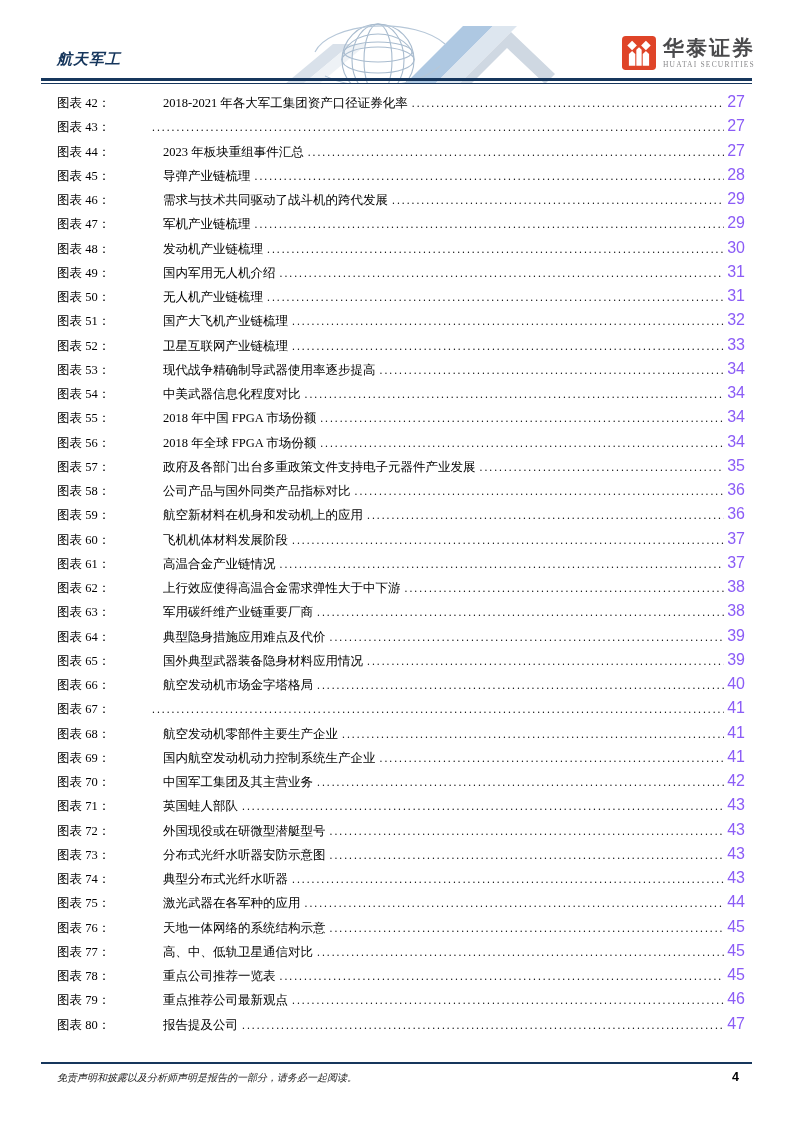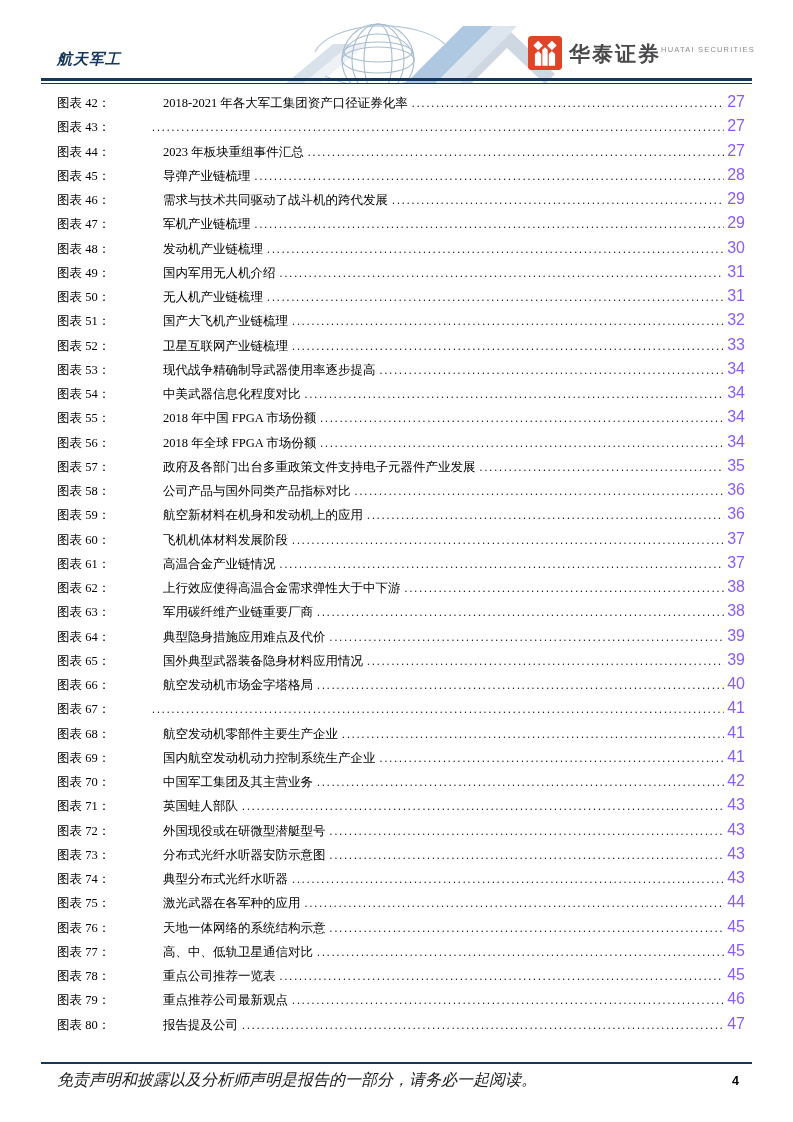--- a/index.html
+++ b/index.html
@@ -14,27 +14,27 @@
   .category {
     position:absolute; left:57px; top:50px;
     font-size:15px; font-weight:bold; font-style:italic;
     color:#16365c; letter-spacing:1px;
   }
   .watermark { position:absolute; left:255px; top:22px; }
   .brand {
     position:absolute; right:38px; top:36px;
     display:flex; align-items:center; gap:7px;
   }
-  .brand-text { display:flex; line-height:1; }
+  .brand-text { display:flex; flex-direction:column; line-height:1; }
   .brand-cn {
     font-family:"Liberation Sans", sans-serif;
     font-size:21px; font-weight:bold; color:#4a4a4c; letter-spacing:2px;
   }
   .brand-en {
-    font-family:Liberation Sans, sans-serif;
+    font-family:Liberation Serif, serif;
     font-size:7.5px; color:#8b8b8d; letter-spacing:1.2px; margin-top:3px;
   }
   .header-rule {
     position:absolute; top:78px; left:41px; right:41px;
     height:2px;
     border-top:3px solid #16365c;
     border-bottom:1px solid #16365c;
   }
   
   .toc { position:absolute; top:93px; left:57px; right:48px; }
@@ -55,21 +55,21 @@
   }
   
   .footer-rule {
     position:absolute; top:1062px; left:41px; right:41px;
     border-top:2px solid #16365c;
   }
   .footer-row {
     position:absolute; top:1070px; left:57px; right:54px;
     display:flex; justify-content:space-between; align-items:baseline;
   }
-  .disclaimer { font-size:16px; font-style:italic; color:#1a1a1a; }
+  .disclaimer { font-size:10px; font-style:italic; color:#1a1a1a; }
   .page-num { font-family:"Liberation Sans", sans-serif; font-size:12.5px; font-weight:bold; color:#000; }
 </style>
 </head>
 <body>
 
 <div class="page">
 
   <div class="category">航天军工</div>
 
   <svg class="watermark" width="310" height="62" viewBox="0 0 310 62">

